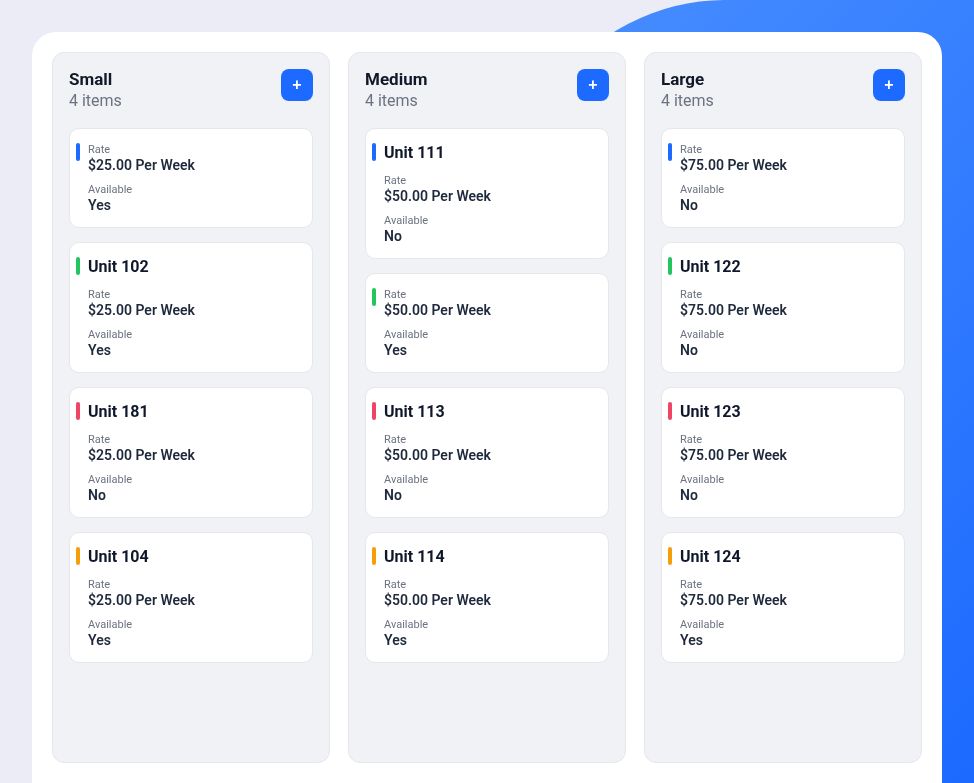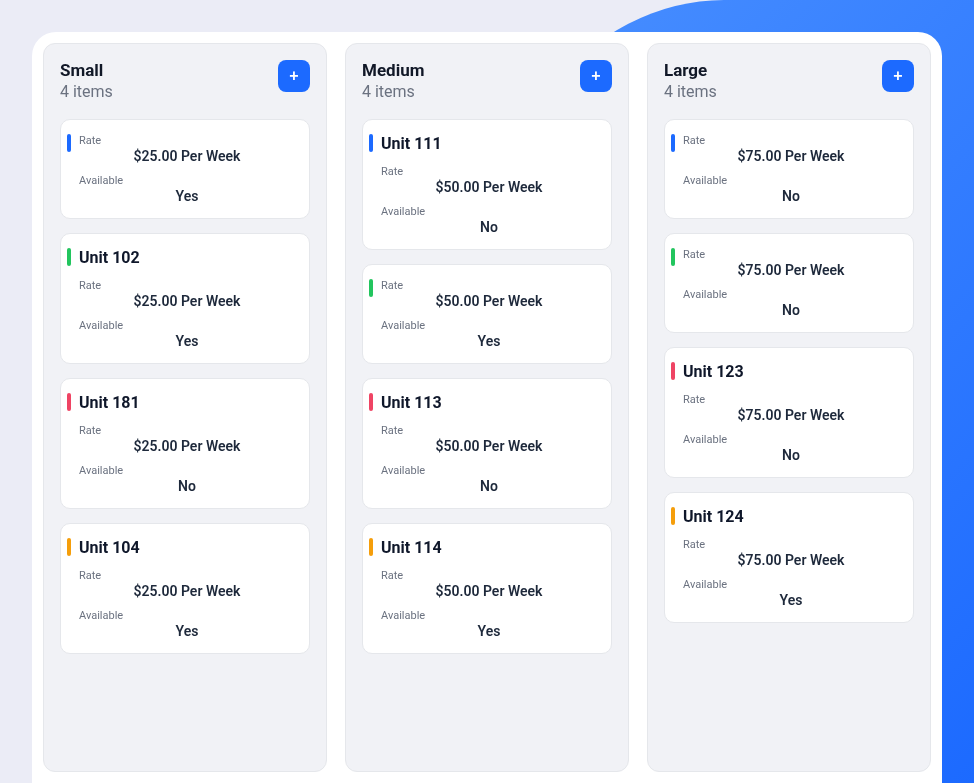--- a/index.html
+++ b/index.html
@@ -27,21 +27,21 @@
     }
     .container {
       position: absolute;
       top: 32px;
       left: 32px;
       right: 32px;
       bottom: 0;
       background: #FFFFFF;
       border-radius: 24px 24px 0 0;
       z-index: 1;
-      padding: 11px;
+      padding: 20px;
       display: flex;
       gap: 18px;
     }
     .column {
       flex: 1;
       background: #F1F2F6;
       border-radius: 12px;
       padding: 16px;
       display: flex;
       flex-direction: column;
@@ -117,21 +117,20 @@
     }
     .field-label {
       font-size: 11px;
       color: #6B7280;
       margin-bottom: 1px;
     }
     .field-value {
       font-size: 14px;
       font-weight: 600;
       color: #1E293B;
-      text-align: center;
     }
   </style>
 </head>
 <body>
 
 <div class="bg-blob"></div>
 
 <div class="container">
 
   <div class="column">
@@ -273,20 +272,21 @@
           <div class="field-label">Rate</div>
           <div class="field-value">$75.00 Per Week</div>
         </div>
         <div class="card-field">
           <div class="field-label">Available</div>
           <div class="field-value">No</div>
         </div>
       </div>
       <div class="card">
         <div class="card-accent accent-green"></div>
+        <div class="card-title">Unit 122</div>
         <div class="card-field">
           <div class="field-label">Rate</div>
           <div class="field-value">$75.00 Per Week</div>
         </div>
         <div class="card-field">
           <div class="field-label">Available</div>
           <div class="field-value">No</div>
         </div>
       </div>
       <div class="card">

